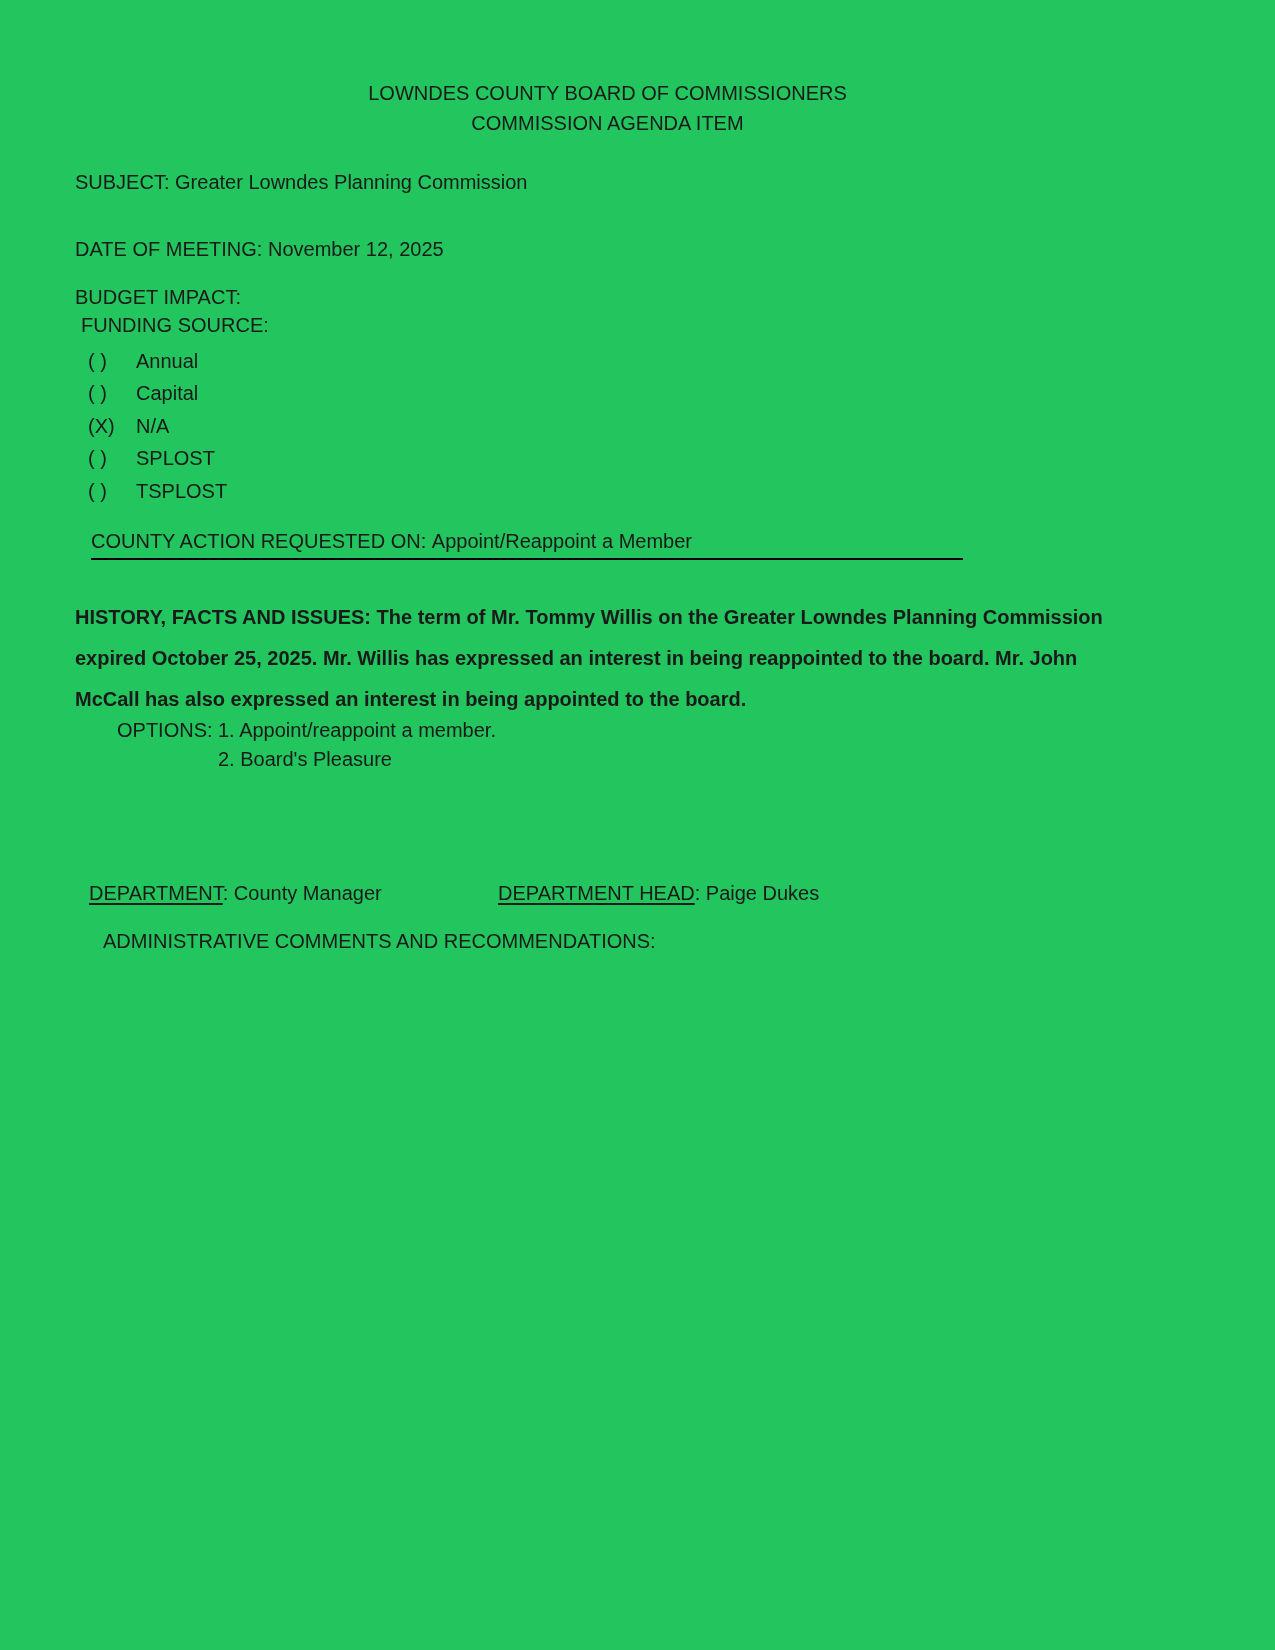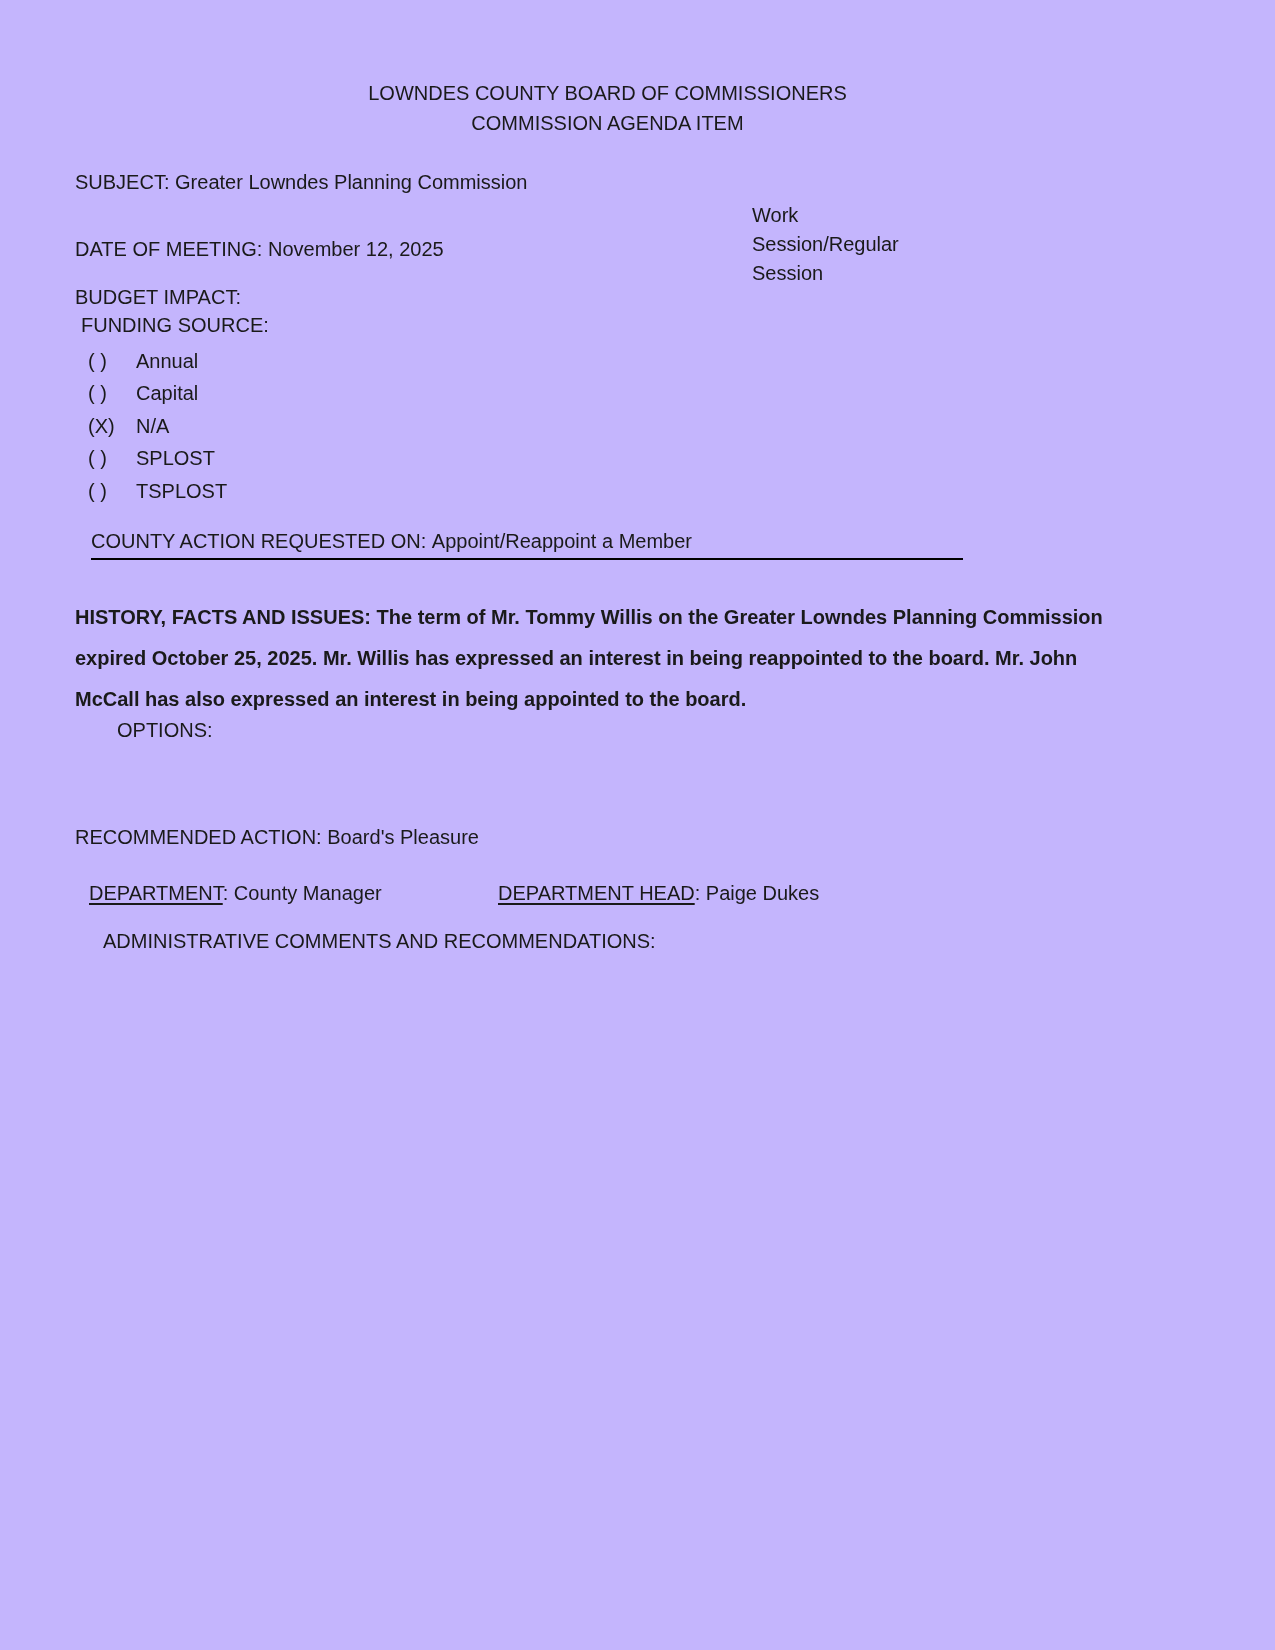--- a/index.html
+++ b/index.html
@@ -4,21 +4,21 @@
 <style>
   html, body {
     margin: 0;
     padding: 0;
     background: #ffffff;
   }
   .page {
     position: relative;
     width: 1275px;
     height: 1650px;
-    background: #c4b5fd;
+    background: #22c55e;
     color: #1a1a1a;
     font-family: "Liberation Sans", sans-serif;
     font-size: 20px;
     line-height: 1.15;
   }
   .abs { position: absolute; }
   .doc-header {
     left: 0;
     top: 78px;
     width: 1215px;
@@ -79,23 +79,20 @@
 
   <div class="abs doc-header">
     <div>LOWNDES COUNTY BOARD OF COMMISSIONERS</div>
     <div>COMMISSION AGENDA ITEM</div>
   </div>
 
   <div class="abs" style="left:75px; top:171px;">
     <span>SUBJECT:</span><span class="gap">Greater Lowndes Planning Commission</span>
   </div>
 
-  <div class="abs session-block">Work
-Session/Regular
-Session</div>
 
   <div class="abs" style="left:75px; top:238px;">
     <span>DATE OF MEETING:</span><span class="gap">November 12, 2025</span>
   </div>
 
   <div class="abs" style="left:75px; top:286px;">BUDGET IMPACT:</div>
 
   <div class="abs" style="left:81px; top:314px;">FUNDING SOURCE:</div>
 
   <div class="abs funding-list">
@@ -124,25 +121,26 @@
   <div class="abs action-line">
     <span>COUNTY ACTION REQUESTED ON:</span><span class="gap">Appoint/Reappoint a Member</span>
   </div>
 
   <div class="abs history-par">
     <span>HISTORY, FACTS AND ISSUES:</span><span class="gap">The term of Mr. Tommy Willis on the Greater Lowndes Planning Commission expired October 25, 2025. Mr. Willis has expressed an interest in being reappointed to the board. Mr. John McCall has also expressed an interest in being appointed to the board.</span>
   </div>
 
   <div class="abs options-block">
     <span class="options-label">OPTIONS:</span>
+    <span>
+      <div>1. Appoint/reappoint a member.</div>
+      <div>2. Board's Pleasure</div>
+    </span>
   </div>
 
-  <div class="abs" style="left:75px; top:826px;">
-    <span>RECOMMENDED ACTION:</span><span class="gap">Board's Pleasure</span>
-  </div>
 
   <div class="abs dept-left">
     <span class="u">DEPARTMENT</span><span>: County Manager</span>
   </div>
 
   <div class="abs dept-right">
     <span class="u">DEPARTMENT HEAD</span><span>: Paige Dukes</span>
   </div>
 
   <div class="abs" style="left:75px; top:930px;margin-left:28px;">ADMINISTRATIVE COMMENTS AND RECOMMENDATIONS:</div>

